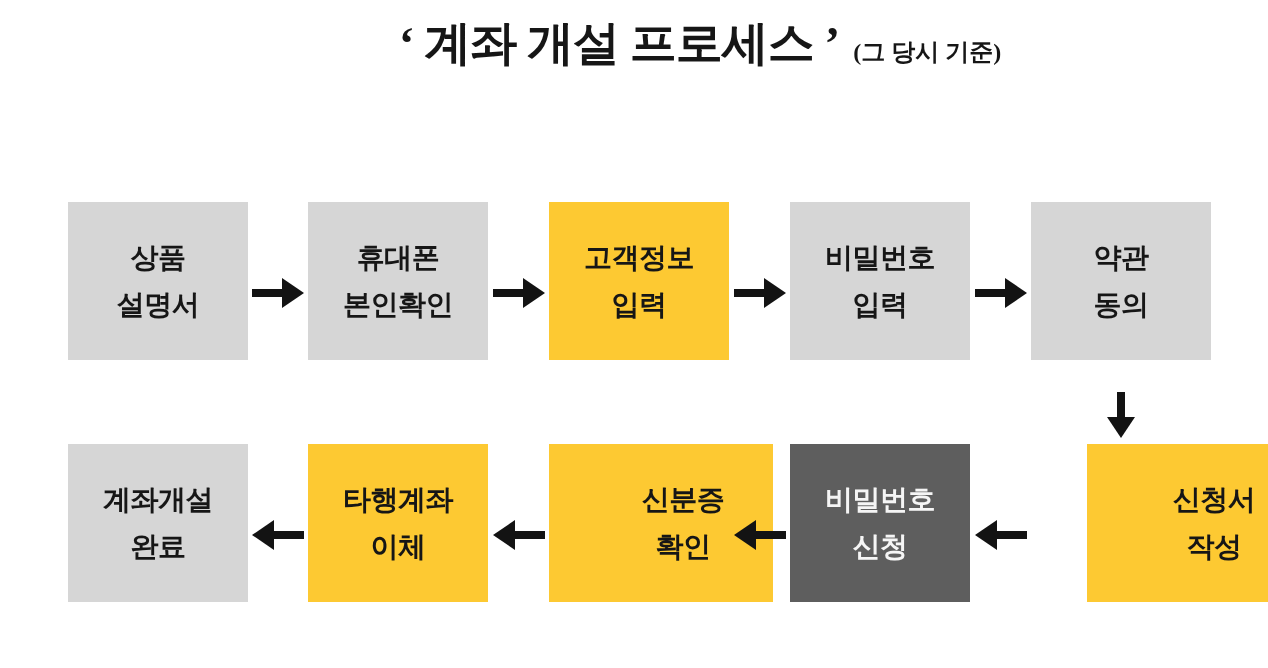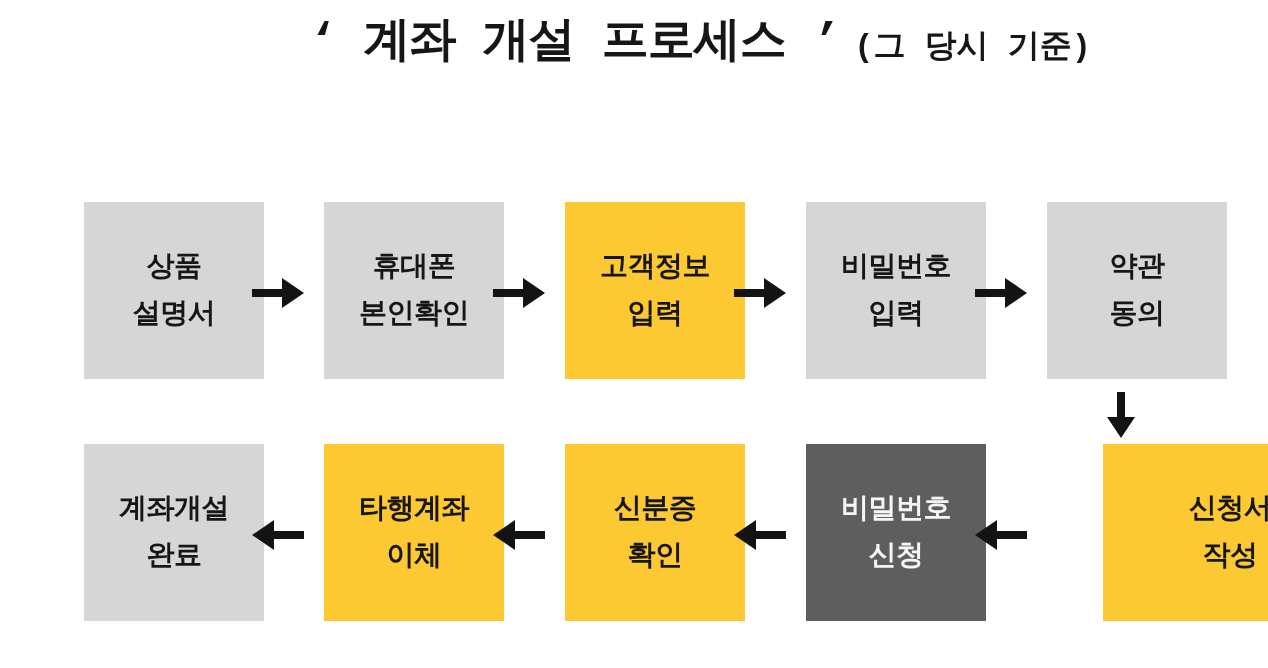--- a/index.html
+++ b/index.html
@@ -1,21 +1,21 @@
 <!DOCTYPE html>
 <html style="--background: #ffffff; --box-gray: #d6d6d6; --box-yellow: #fdc932; --box-dark: #5e5e5e; --arrow-black: #131313; --text-dark: #161616; --text-light: #f5f5f5;"><head>
 <meta charset="utf-8">
 <style>
   html, body { margin: 0; padding: 0; background: #ffffff; }
   .canvas {
     position: relative;
     width: 1268px;
     height: 668px;
     background: var(--background, #ffffff);
-    font-family: Liberation Mono, monospace;
+    font-family: Liberation Serif, serif;
     overflow: hidden;
   }
 
   
   .title-row {
     position: absolute;
     top: 14px;
     left: 0;
     width: 100%;
     display: flex;
@@ -26,42 +26,41 @@
     white-space: nowrap;
   }
   .title-main {
     font-size: 47px;
     font-weight: 800;
     color: var(--text-dark, #161616);
     letter-spacing: -1px;
     line-height: 1.25;
   }
   .title-suffix {
-    font-size: 32px;
+    font-size: 24px;
     font-weight: 800;
     color: var(--text-dark, #161616);
     padding-bottom: 5px;
   }
 
   
   .box {
     position: absolute;
     width: 180px;
-    height: 177px;
+    height: 158px;
     display: flex;
     flex-direction: column;
     align-items: center;
     justify-content: center;
     text-align: center;
     font-weight: 700;
     font-size: 28px;
     line-height: 47px;
     color: var(--text-dark, #161616);
     letter-spacing: -0.5px;
-    margin-left: 16px;
   }
   .box.gray   { background: var(--box-gray, #d6d6d6); }
   .box.yellow { background: var(--box-yellow, #fdc932); }
   .box.dark   { background: var(--box-dark, #5e5e5e); color: var(--text-light, #f5f5f5); }
   .box .line { display: block; }
 
   
   .arrow {
     position: absolute;
     color: var(--arrow-black, #131313);
@@ -121,21 +120,21 @@
   </svg>
 
   <div class="box yellow" style="left:308px; top:444px;">
     <span class="line">타행계좌</span>
     <span class="line">이체</span>
   </div>
   <div class="box gray" style="left:68px; top:444px;">
     <span class="line">계좌개설</span>
     <span class="line">완료</span>
   </div>
-  <div class="box yellow" style="left:549px; top:444px;">
+  <div class="box yellow" style="left:549px; top:444px;padding-left:44px;">
     <span class="line">신분증</span>
     <span class="line">확인</span>
   </div>
   <div class="box dark" style="left:790px; top:444px;">
     <span class="line">비밀번호</span>
     <span class="line">신청</span>
   </div>
   <div class="box yellow" style="left:1087px; top:444px;padding-left:37px;">
     <span class="line">신청서</span>
     <span class="line">작성</span>

